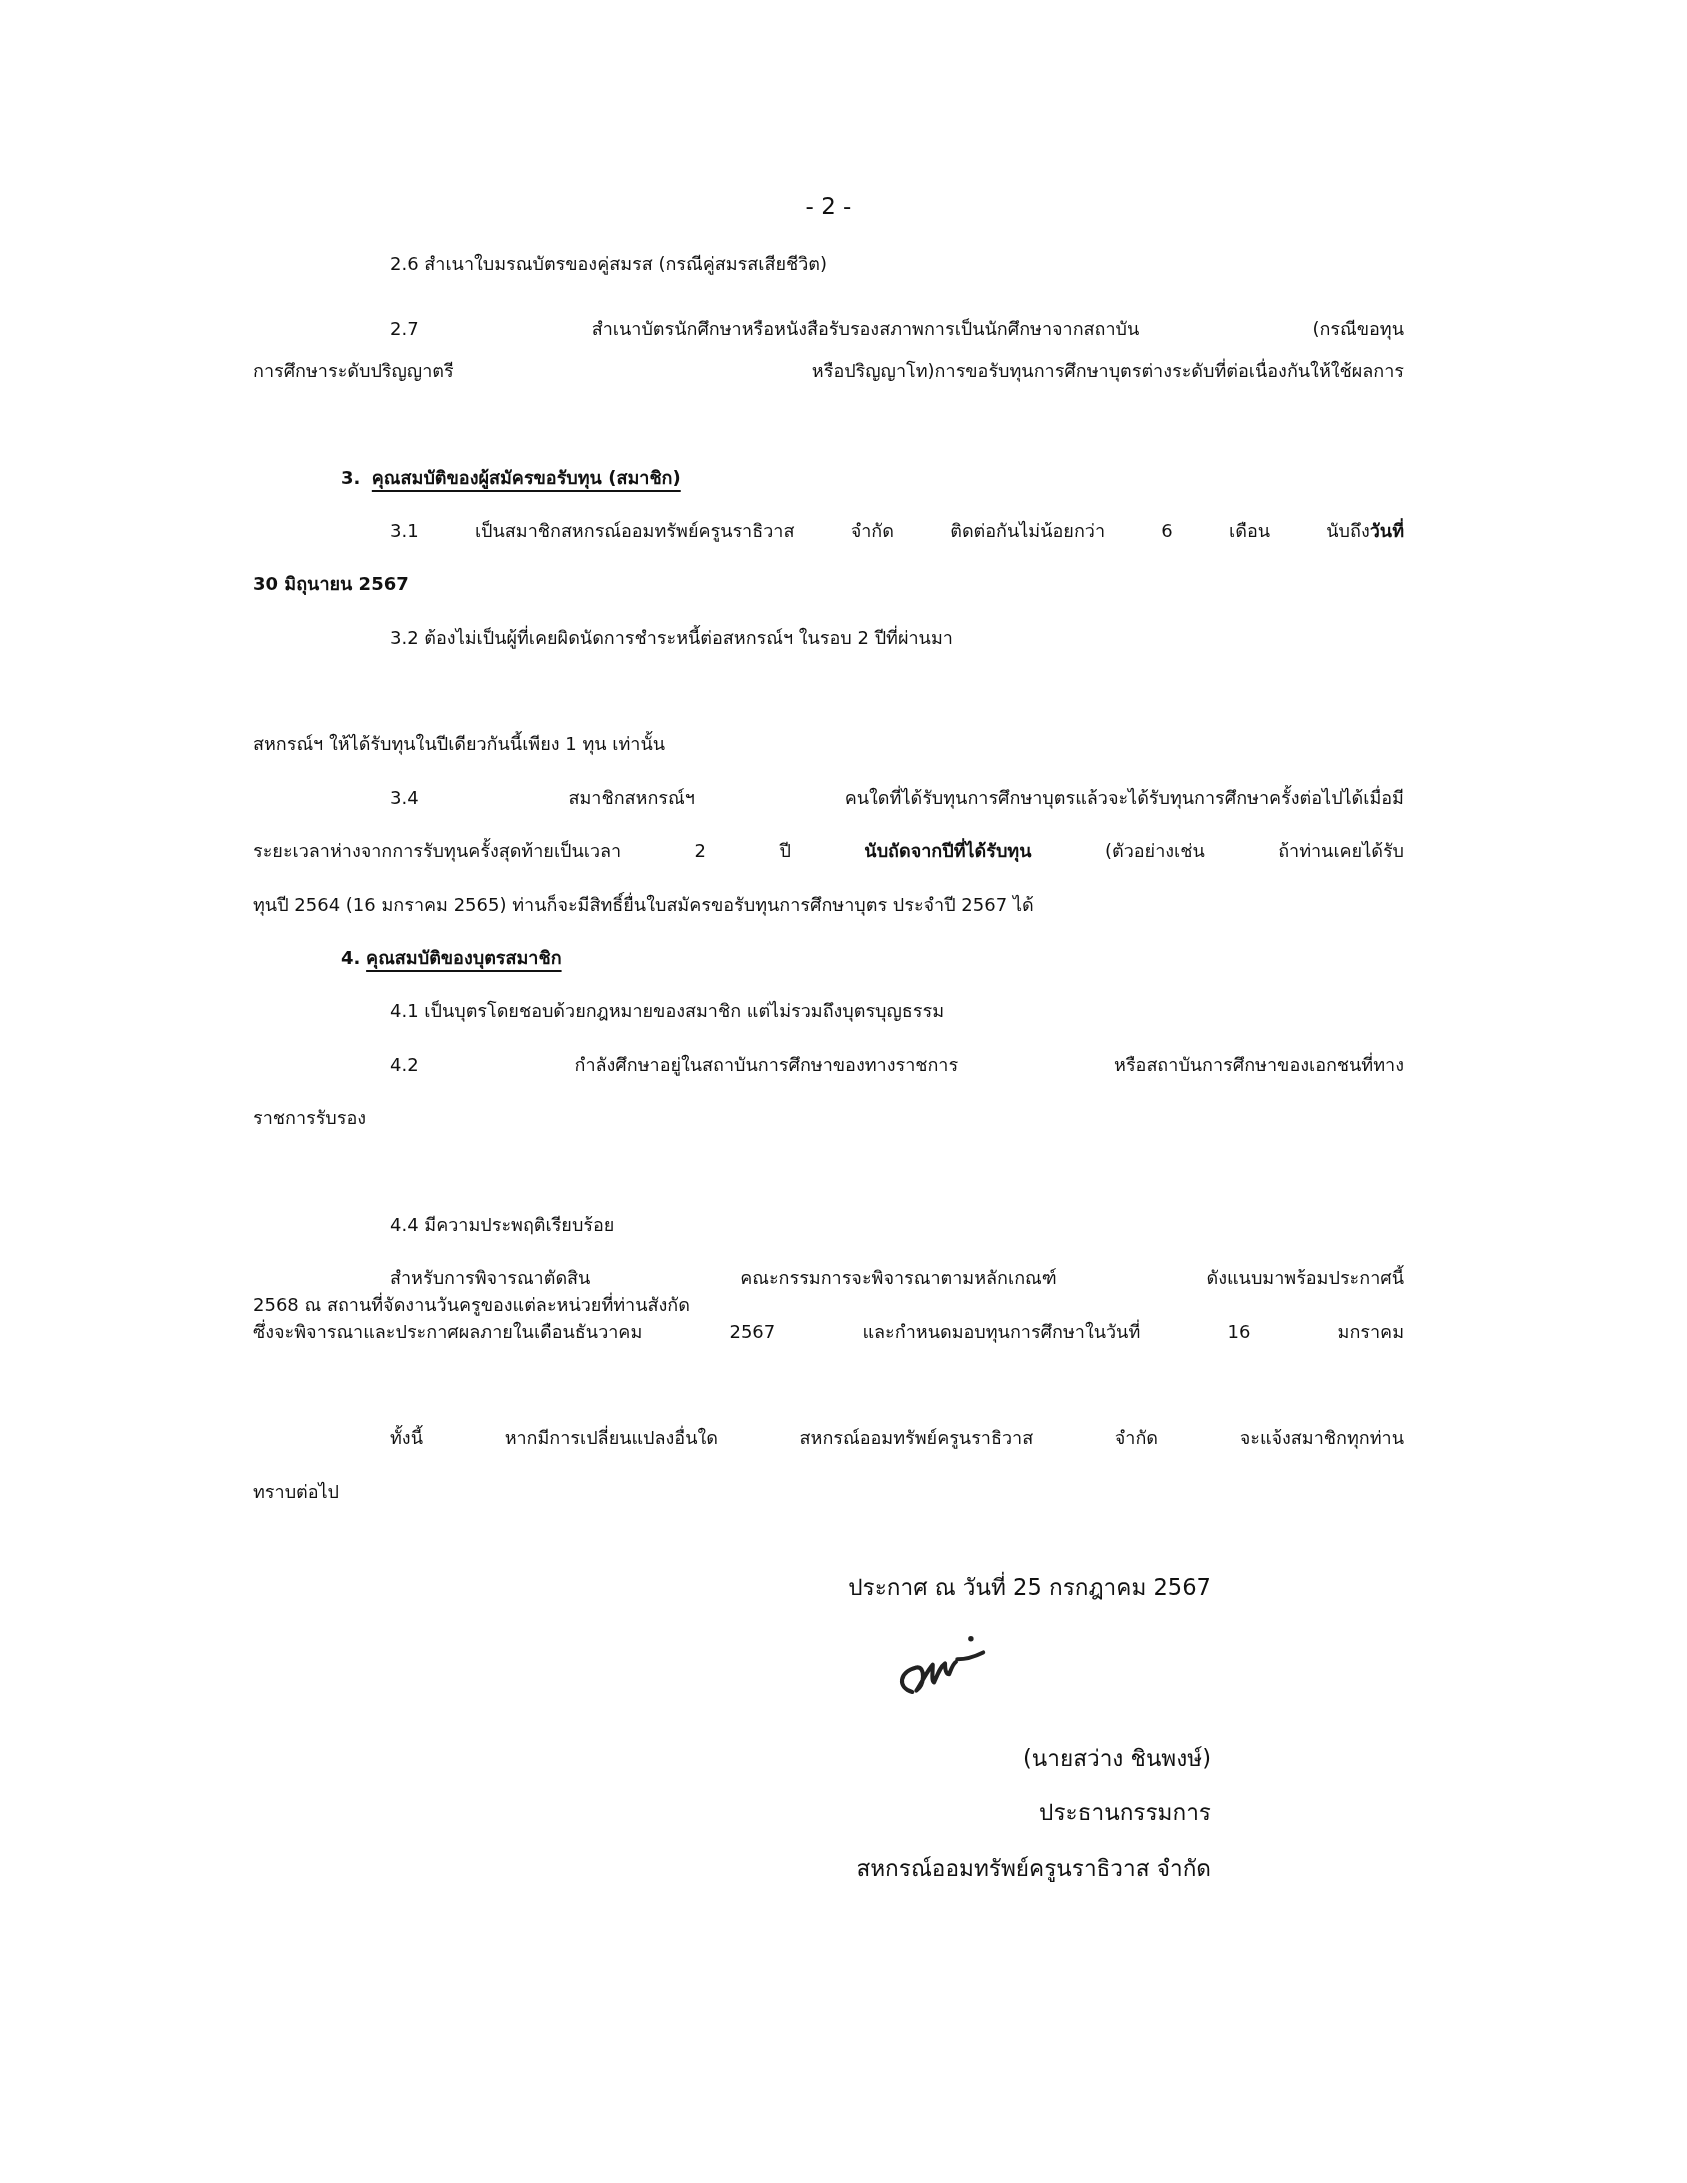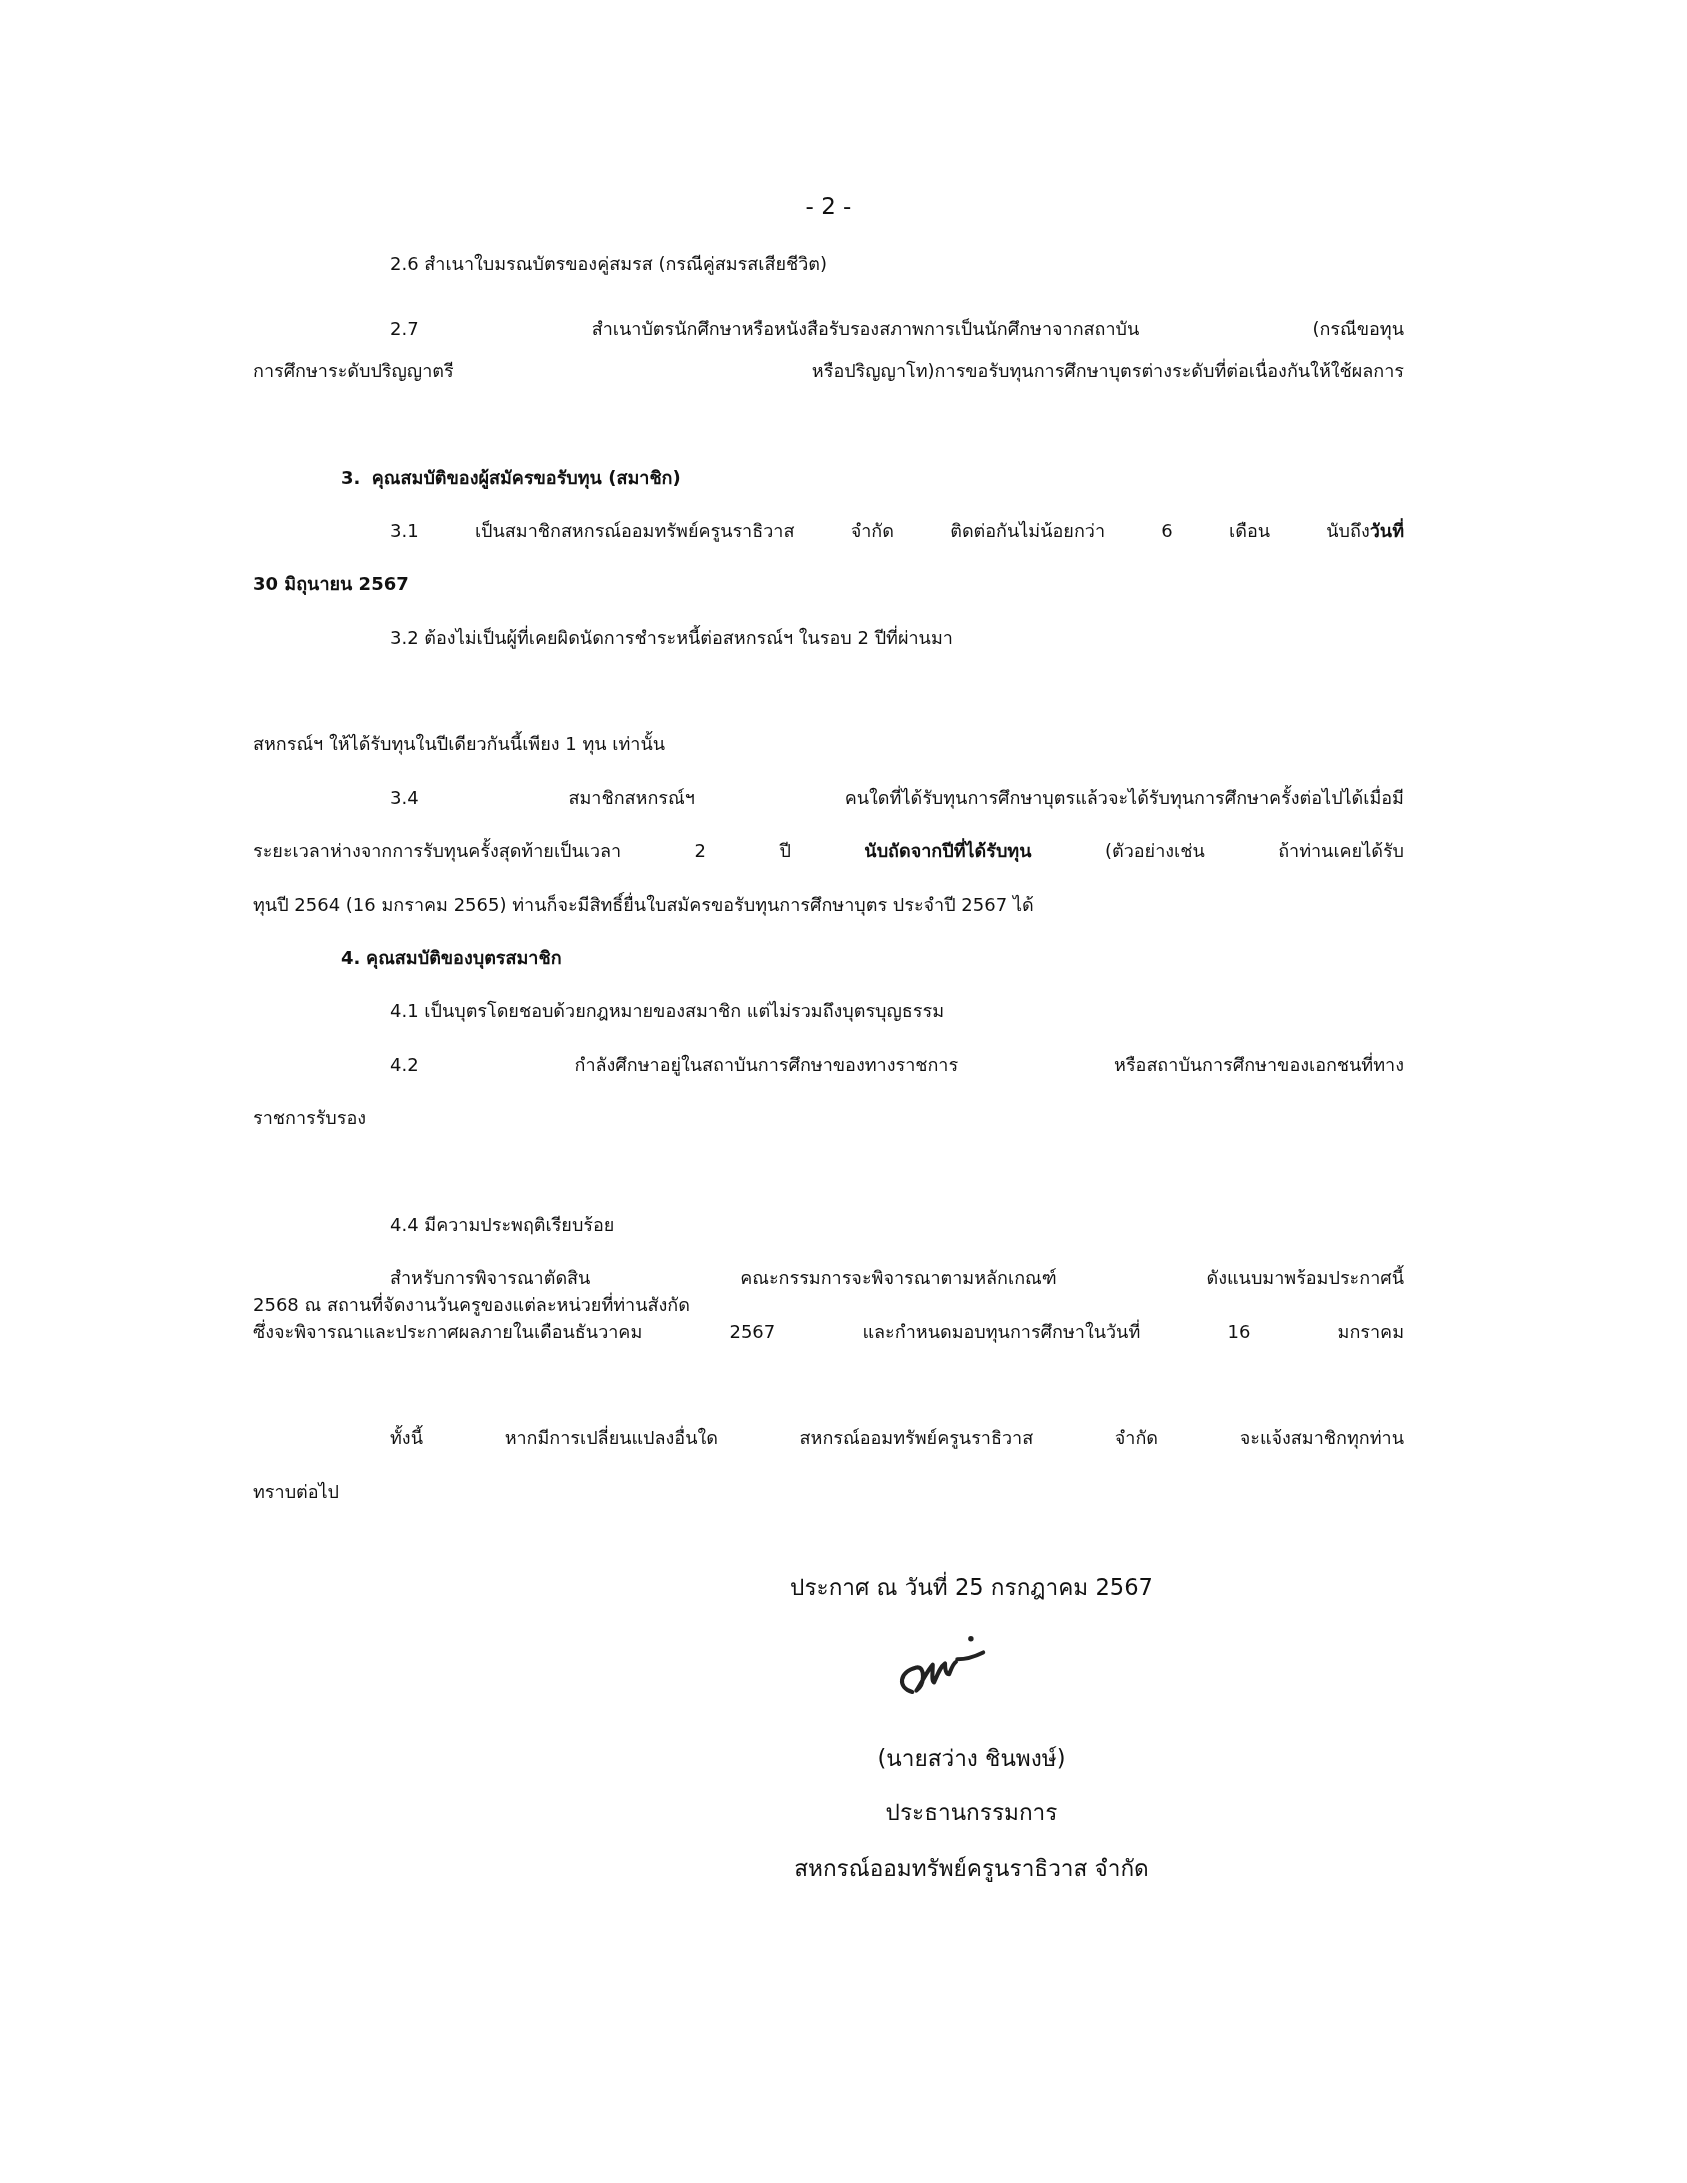--- a/index.html
+++ b/index.html
@@ -16,23 +16,23 @@
       text-align: center; font-size: 23px; line-height: 41px;
     }
     .line {
       position: absolute; left: 0; width: 1151px;
       font-size: 18px; line-height: 41px; white-space: nowrap;
     }
     .justify { text-align: justify; text-align-last: justify; white-space: normal; }
     .ind1 { left: 137px; width: 1014px; }
     .ind-head { left: 88px; width: 1064px; }
     .b { font-weight: bold; }
-    .u { text-decoration-thickness: 2.1px; text-underline-offset: 5.5px; }
+    .u { text-decoration: underline; text-decoration-thickness: 2.1px; text-underline-offset: 5.5px; }
     .center-block {
-      position: absolute; left: 479px; width: 479px; text-align: center;
+      position: absolute; left: 479px; width: 479px; text-align: right;
       font-size: 22.6px; line-height: 41px; white-space: nowrap;
     }
     .signature {
       position: absolute; left: 890px; top: 1632px; width: 110px; height: 75px;
     }
   </style>
 </head>
 <body>
 
 <div class="page">

